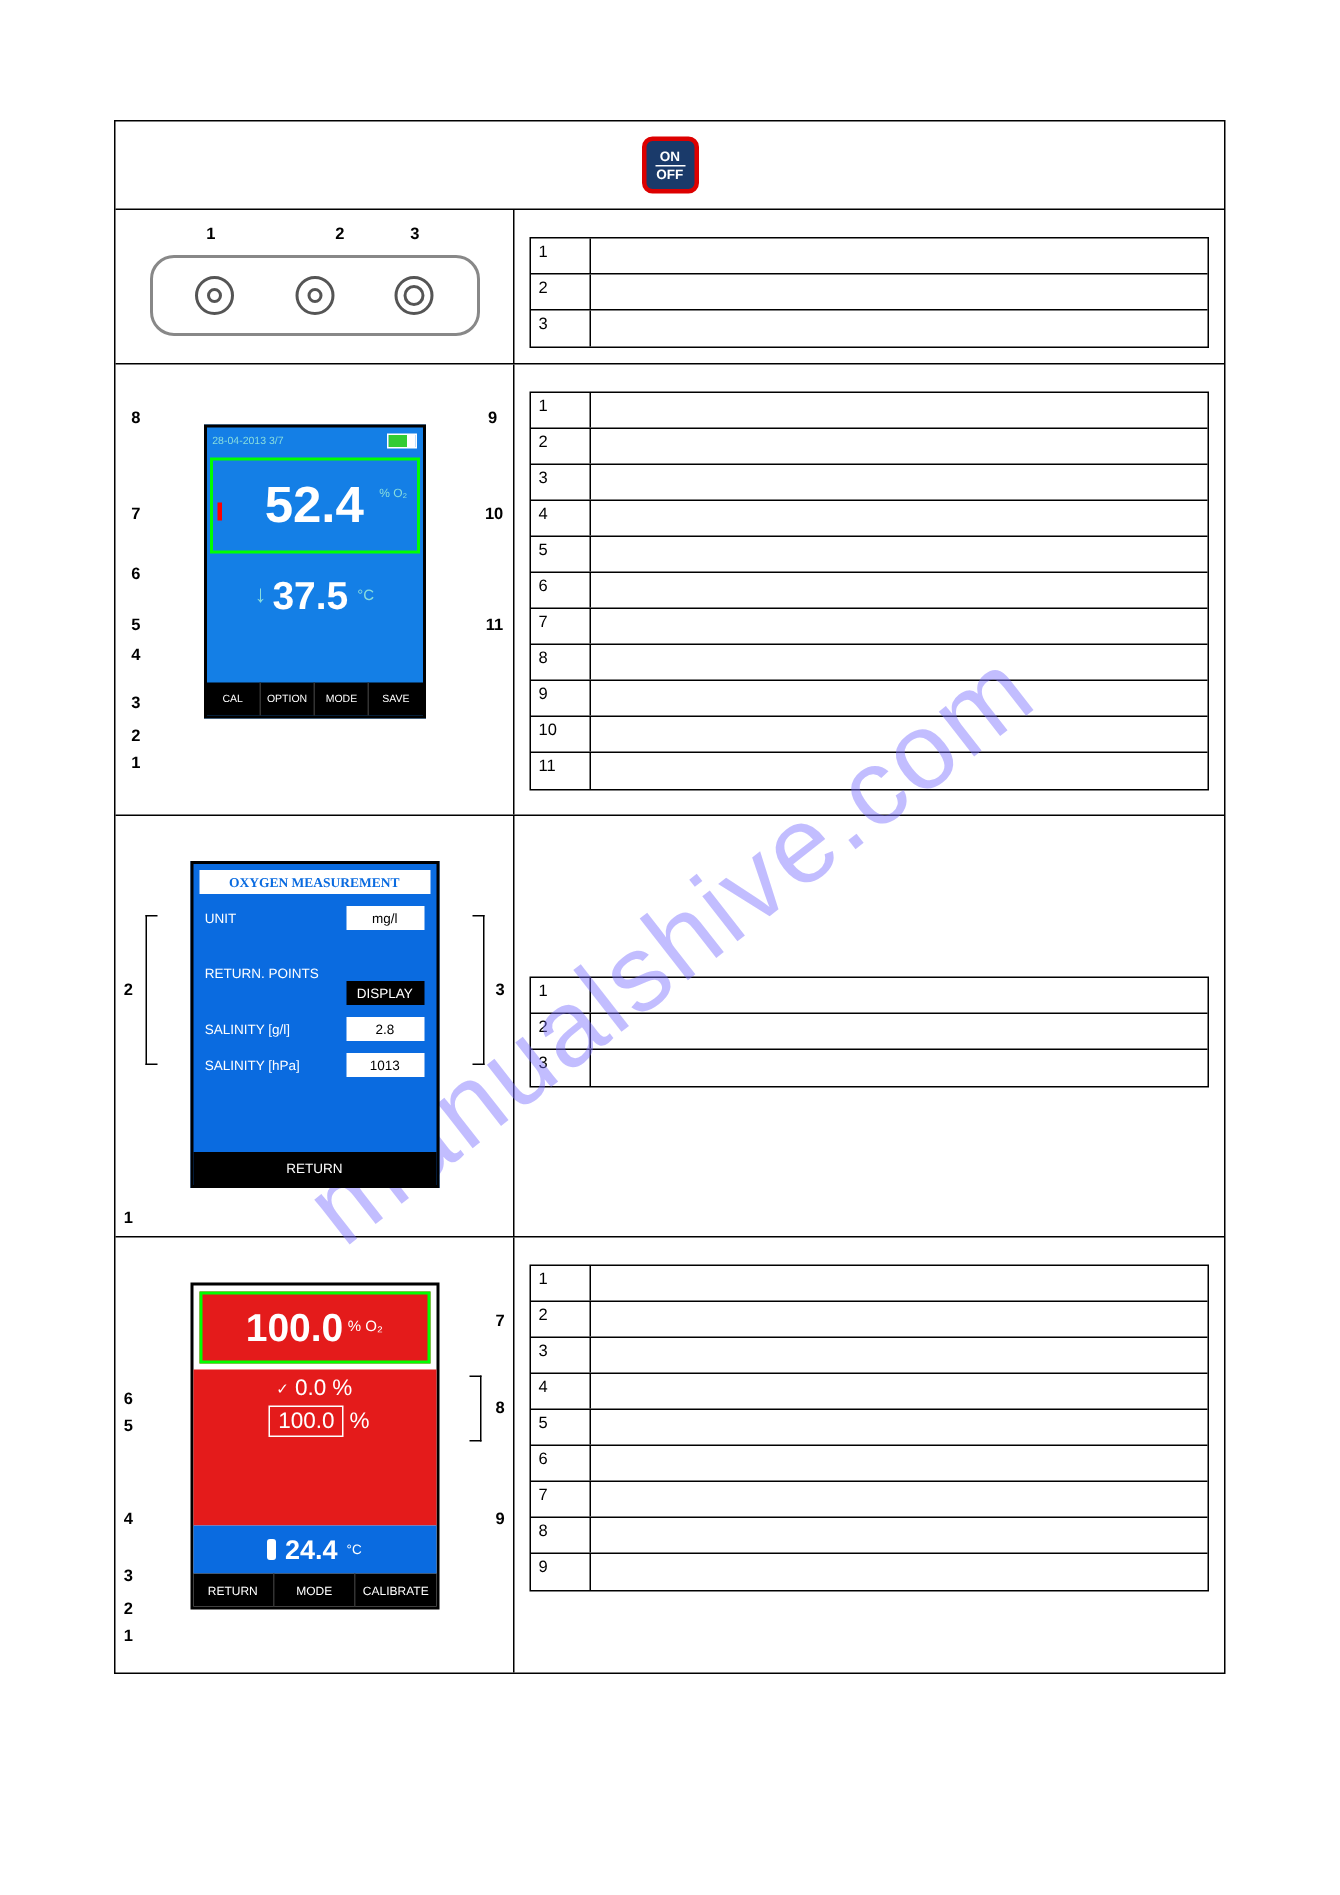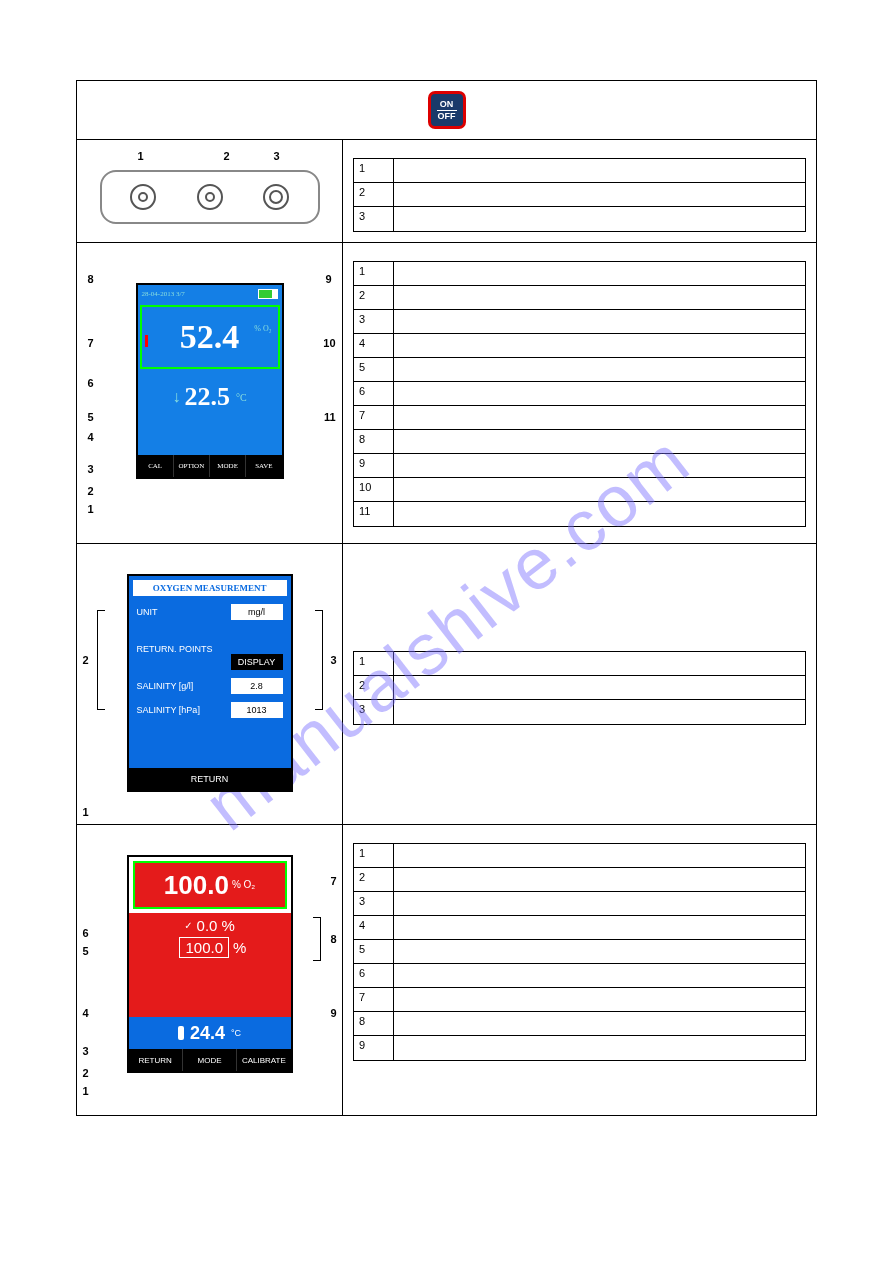--- a/index.html
+++ b/index.html
@@ -26,21 +26,21 @@
   .jacks-wrap { position:relative; padding-top:20px; }
   .jacks-box { width:220px; height:54px; border:2px solid #888; border-radius:16px; display:flex; align-items:center; justify-content:space-around; padding:0 8px; }
   .jack { width:26px; height:26px; border-radius:50%; border:2px solid #555; display:flex; align-items:center; justify-content:center; }
   .jack .inner { width:10px; height:10px; border-radius:50%; border:2px solid #555; }
   .jack.big .inner { width:14px; height:14px; }
   .jlbl { position:absolute; top:0; font-size:11px; font-weight:bold; }
   .jl1 { left:38px; } .jl2 { left:124px; } .jl3 { left:174px; }
 
   
   .scr-wrap { position:relative; }
-  .scr1 { width:148px; height:196px; border:2px solid #000; background:#147fe6; display:flex; flex-direction:column;font-family:Liberation Serif, serif; }
+  .scr1 { width:148px; height:196px; border:2px solid #000; background:#147fe6; display:flex; flex-direction:column; }
   .scr1 .topbar { height:18px; display:flex; align-items:center; justify-content:space-between; padding:0 4px; }
   .scr1 .topbar .dt { font-size:7px; color:#8dd; }
   .scr1 .batt { width:20px; height:10px; border:1px solid #fff; background:linear-gradient(to right,#3c3 70%,#fff 70%); }
   .scr1 .mainv { border:2px solid #0f0; margin:2px; height:64px; display:flex; align-items:center; justify-content:center; position:relative; }
   .scr1 .mainv .dot { position:absolute; left:3px; top:28px; width:3px; height:12px; background:#f00; }
   .scr1 .mainv .big { font-size:34px; color:#fff; font-weight:bold; }
   .scr1 .mainv .unit { font-size:8px; color:#8dd; position:absolute; right:6px; top:18px; text-align:left; line-height:1; }
   .scr1 .tval { height:52px; display:flex; align-items:center; justify-content:center; gap:4px; }
   .scr1 .tval .arr { color:#8dd; font-size:16px; }
   .scr1 .tval .num { font-size:26px; color:#fff; font-weight:bold; }
@@ -163,21 +163,21 @@
               <div class="batt"></div>
             </div>
             <div class="mainv">
               <div class="dot"></div>
               <span class="big">52.4</span>
               <span class="unit">%
 O₂</span>
             </div>
             <div class="tval">
               <span class="arr">↓</span>
-              <span class="num">22.5</span>
+              <span class="num">37.5</span>
               <span class="uc">°C</span>
             </div>
             <div class="fkeys">
               <div>CAL</div>
               <div>OPTION</div>
               <div>MODE</div>
               <div>SAVE</div>
             </div>
           </div>
         </div>

